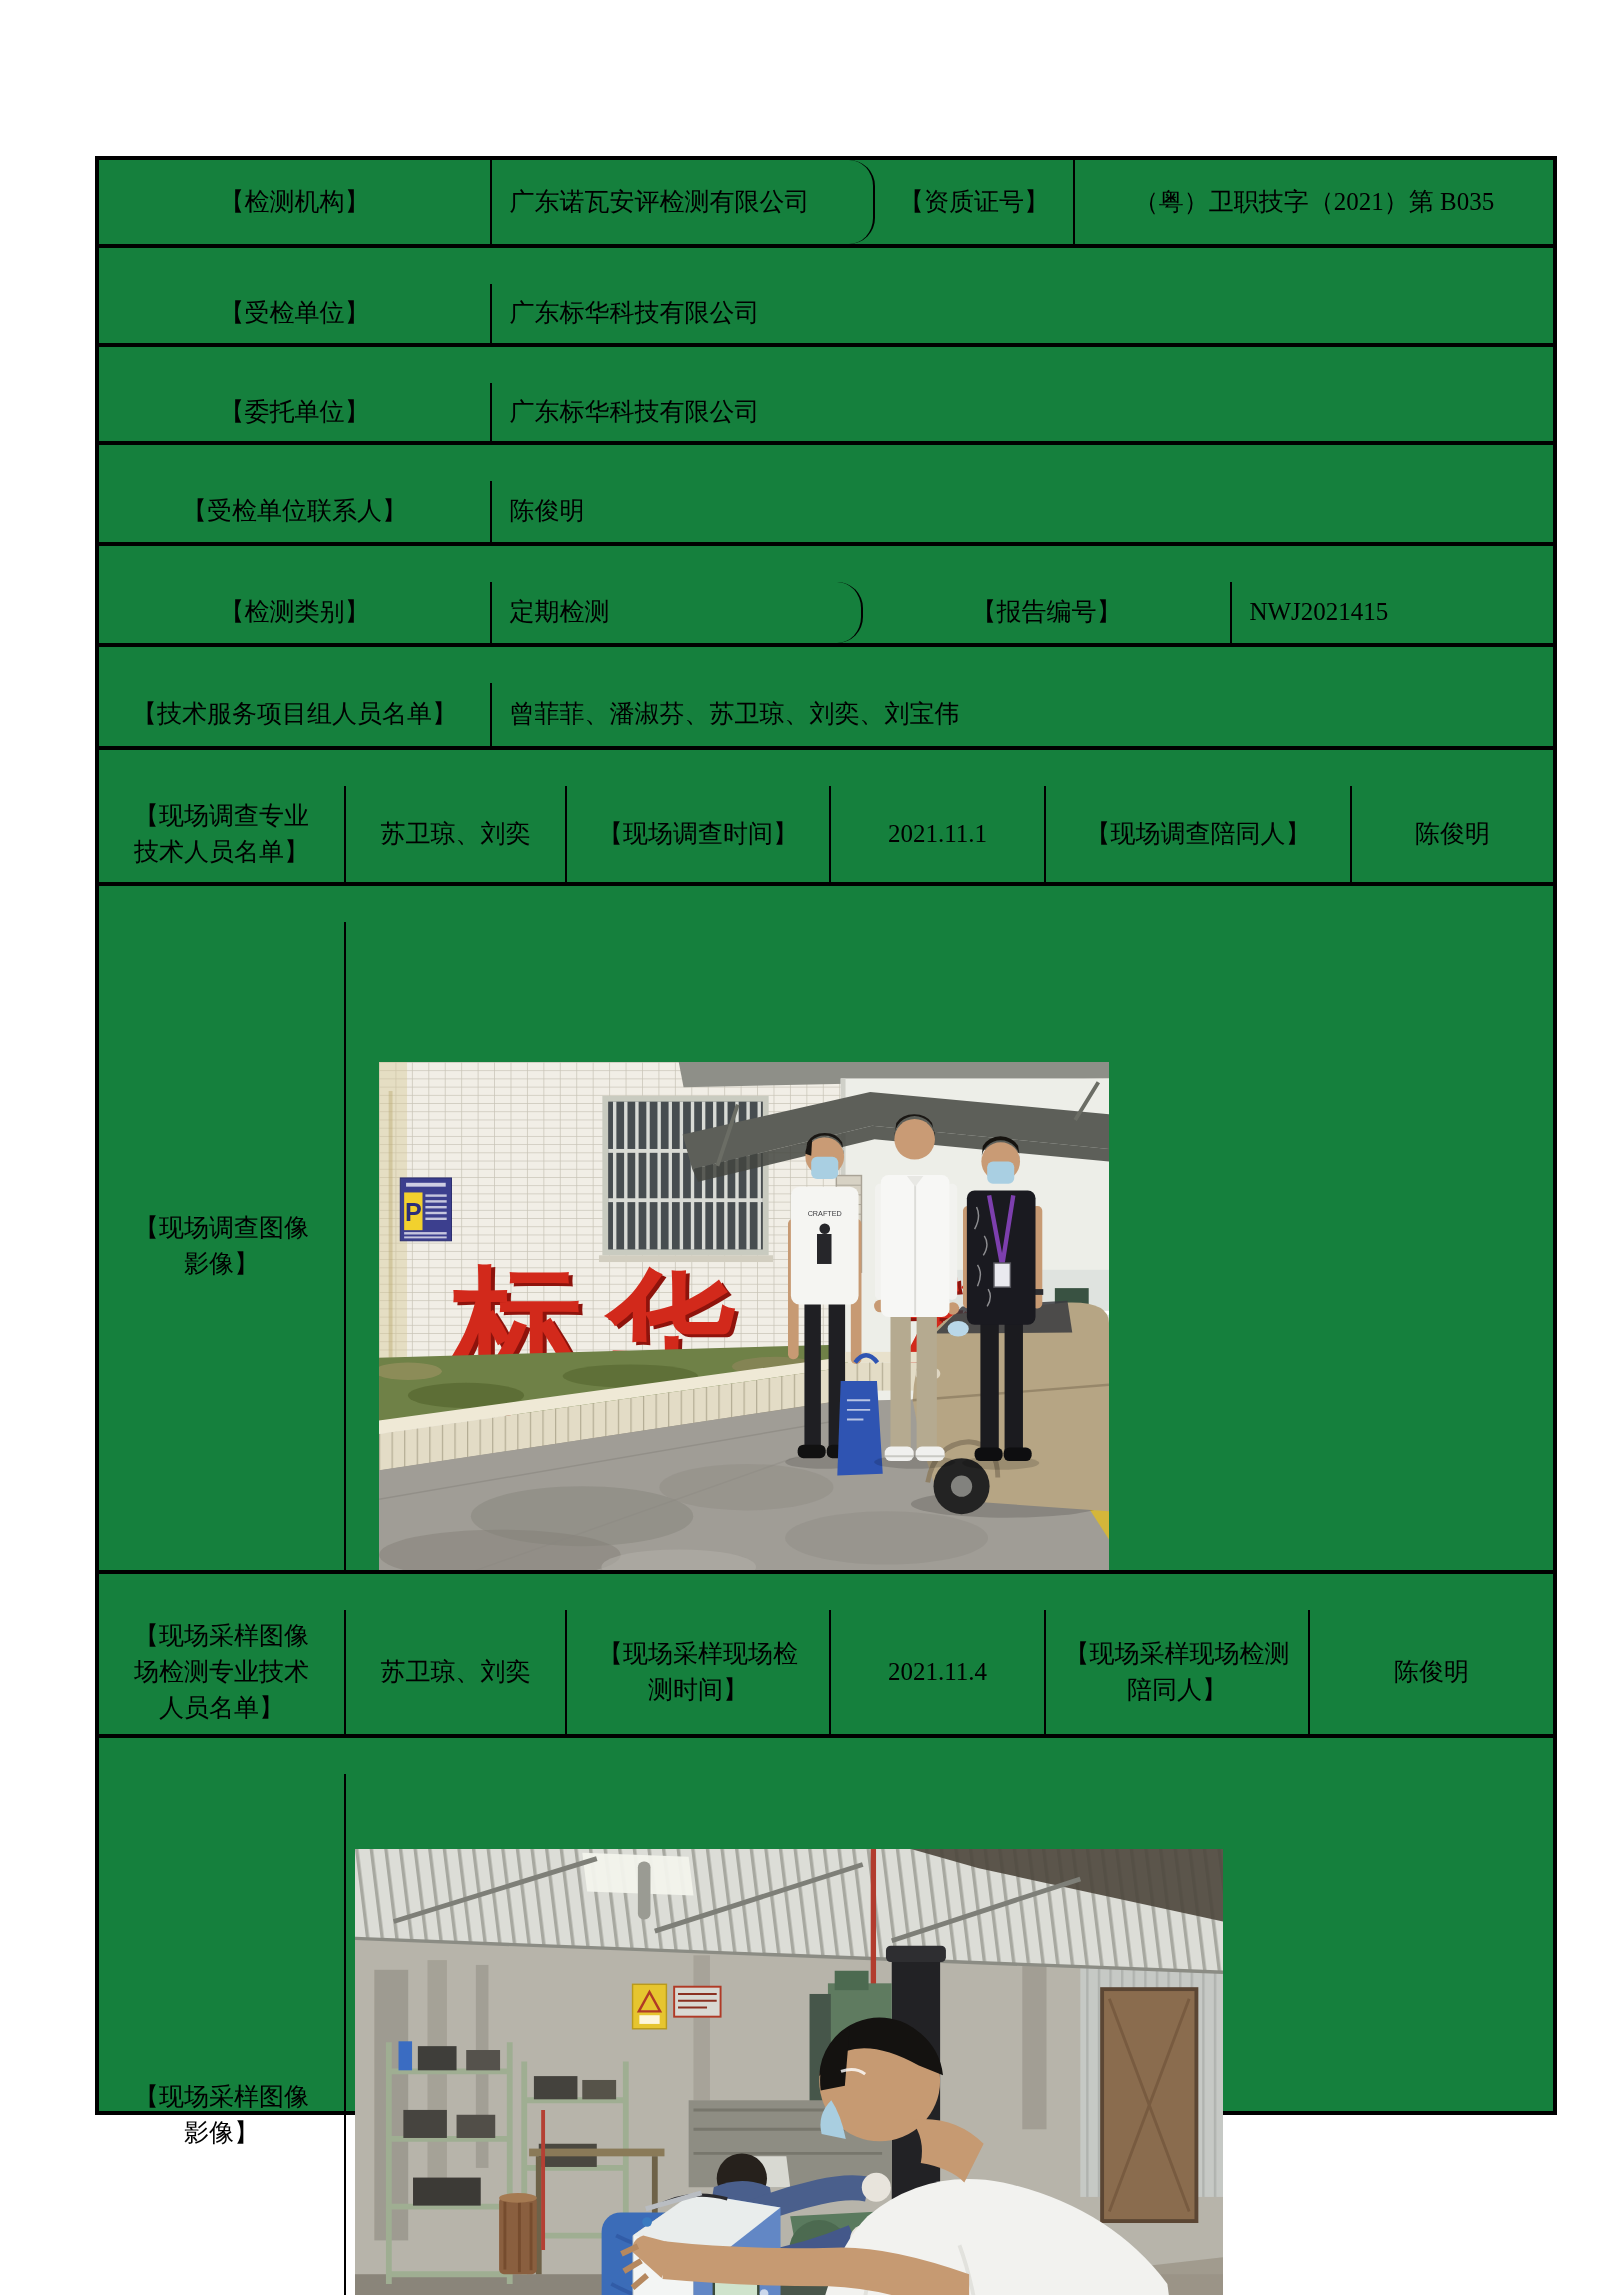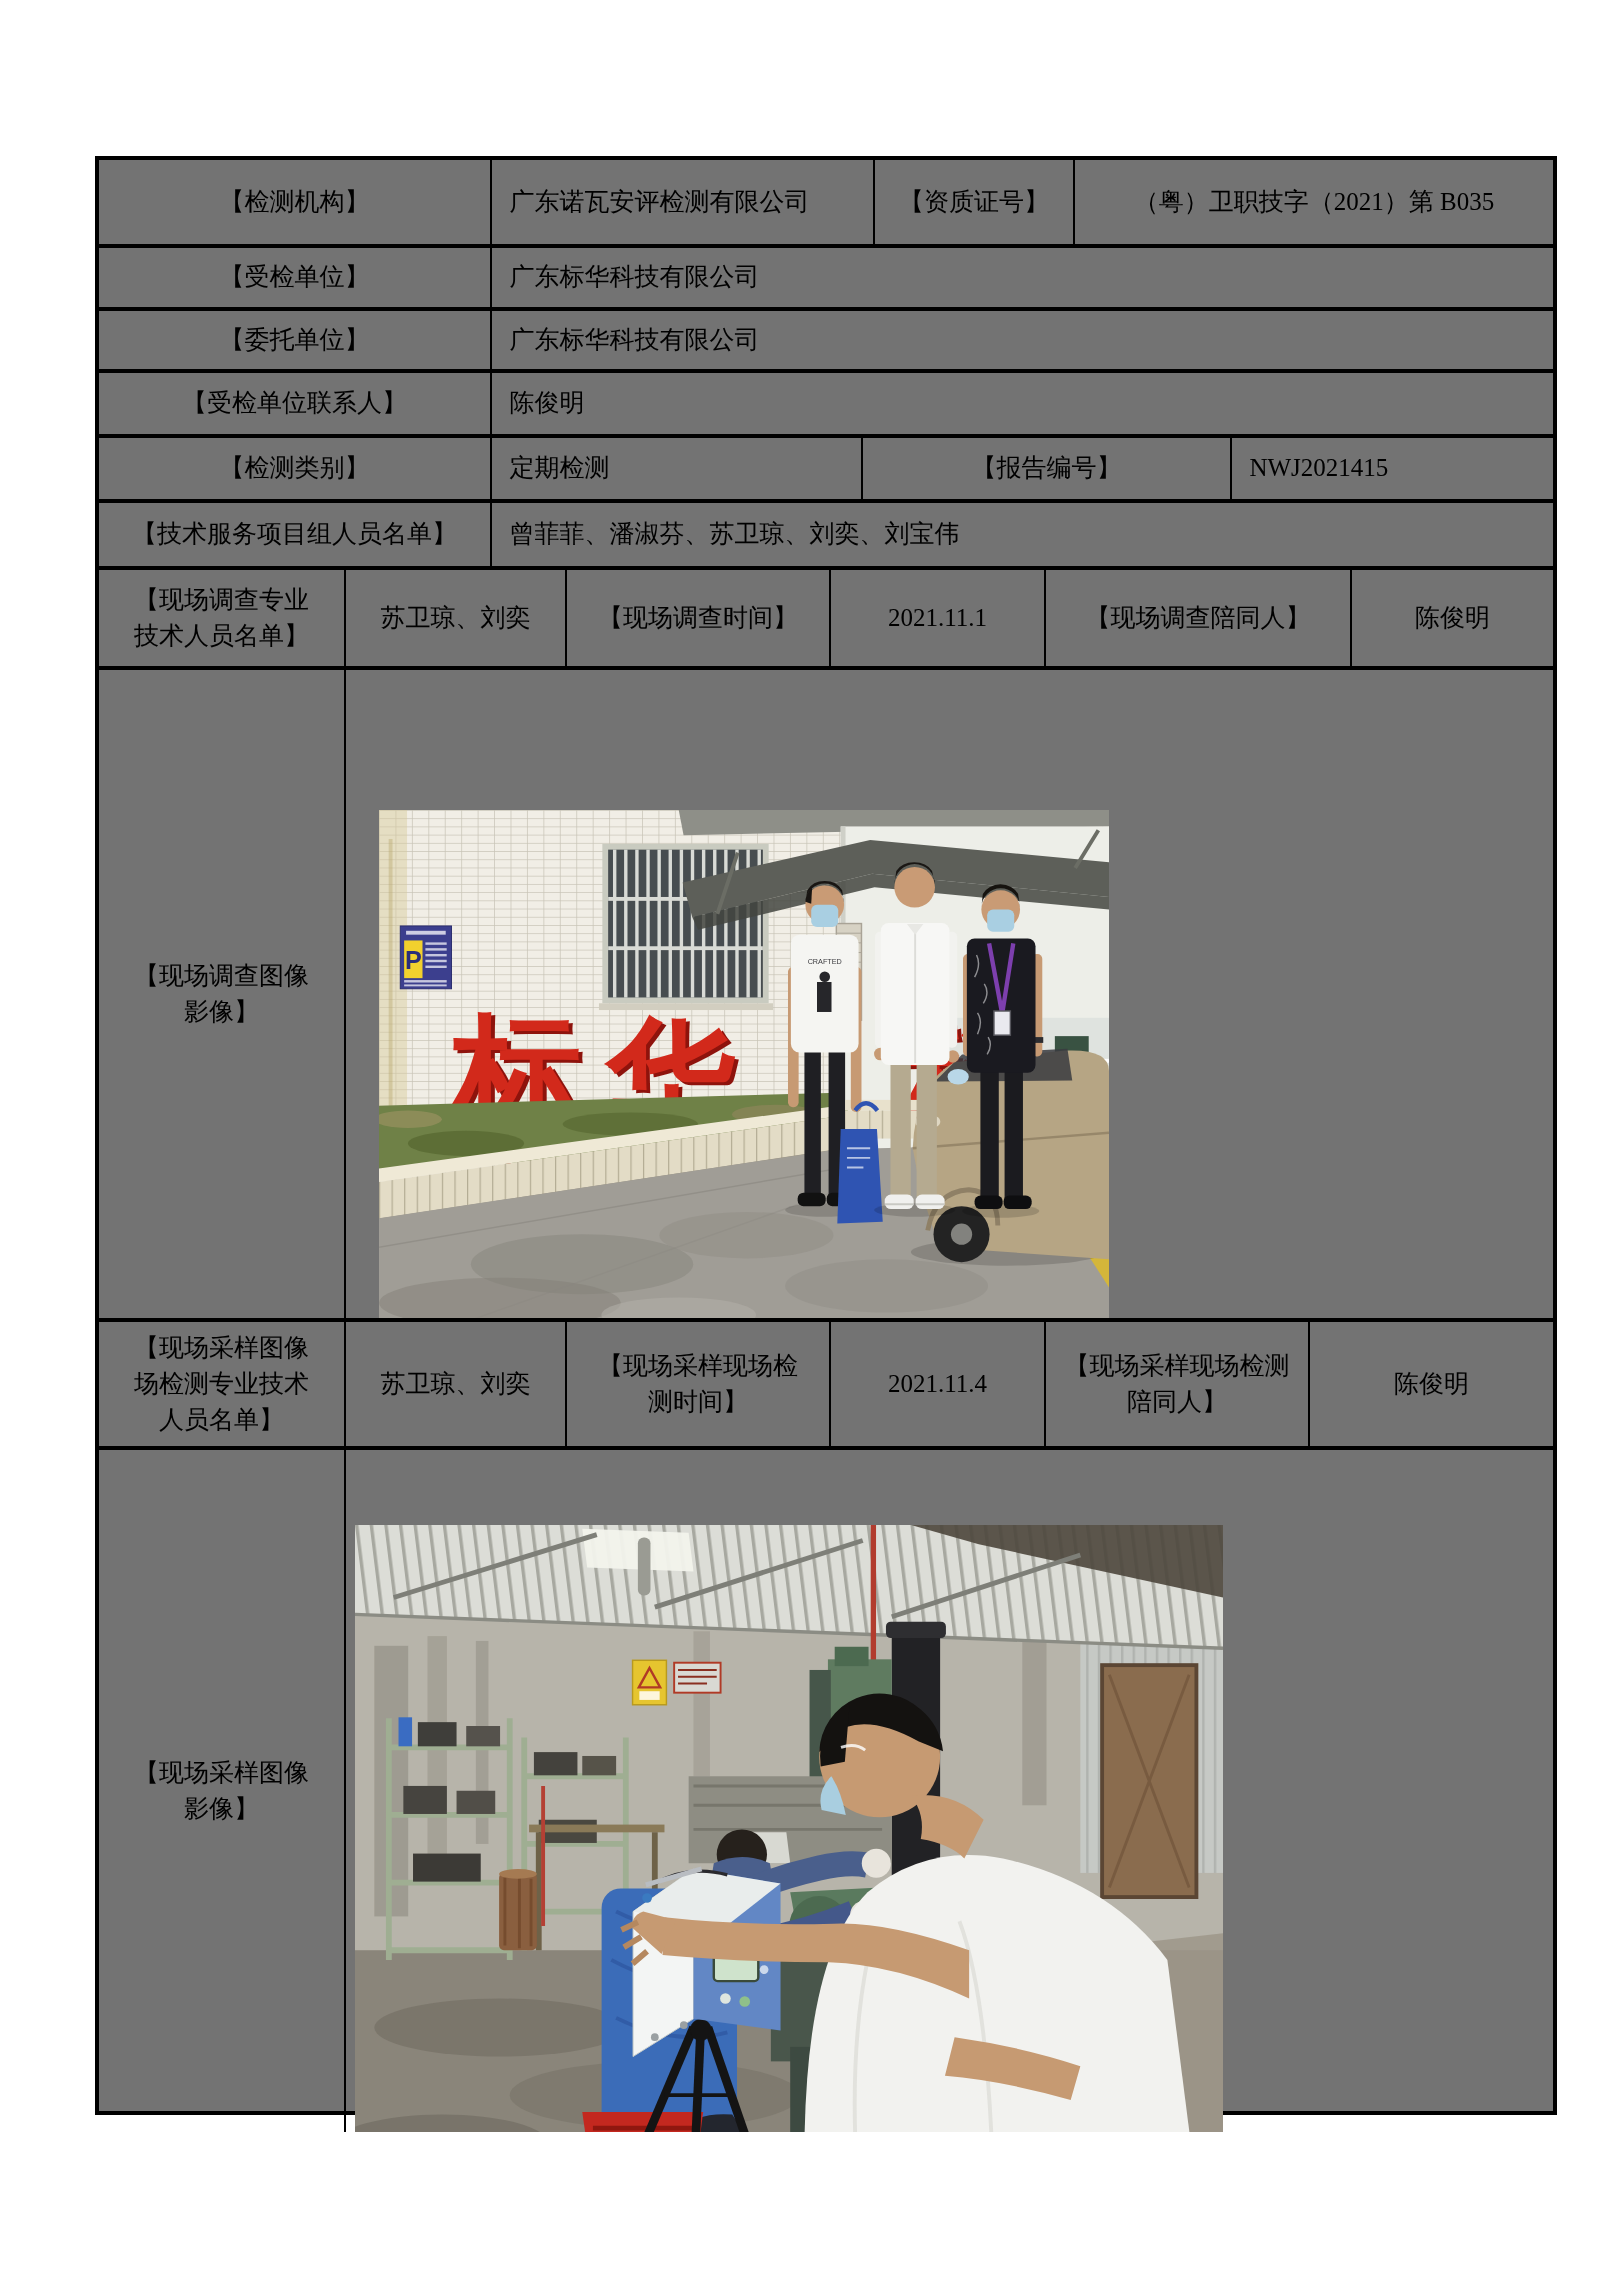--- a/index.html
+++ b/index.html
@@ -1,25 +1,25 @@
 <!DOCTYPE html>
 <html lang="zh" style="font-size:7.7px"><head>
 <meta charset="utf-8">
 <style>
   html,body{margin:0;padding:0;background:#ffffff;}
   .page{position:relative;width:1623px;height:2295px;background:#fff;overflow:hidden;
         font-family:"Liberation Serif","DejaVu Serif",serif;color:#000;}
   .tbl{position:absolute;left:95px;top:156px;width:1462px;height:1959px;
-       border:4.8px solid #000;box-sizing:border-box;display:flex;flex-direction:column;background:#737373;}
+       border:4.8px solid #000;box-sizing:border-box;display:flex;flex-direction:column;background:#15803d;gap:36px;}
   .tr{display:flex;border-bottom:4.8px solid #000;box-sizing:border-box;flex:0 0 auto;}
   .tr.last{border-bottom:none;}
   .td{box-sizing:border-box;border-right:2.9px solid #000;display:flex;align-items:center;justify-content:center;
       font-size:25px;line-height:1.45;white-space:pre-line;text-align:center;flex:0 0 auto;overflow:hidden;}
   .td.end{border-right:none;flex:1 1 auto;}
-  .td.left{justify-content:flex-start;text-align:left;padding-left:17.4px;}
+  .td.left{justify-content:flex-start;text-align:left;padding-left:17.4px;border-radius:26px;}
   .td.photo-cell{display:block;padding:0;}
   .r1{height:88px}.r2{height:63px}.r3{height:62px}.r4{height:65px}.r5{height:65px}
   .r6{height:67px}.r7{height:100px}.r8{height:652px}.r9{height:128px}.r10{height:682px}
   .photo{display:block;}
   .photo-survey{margin:67px 0 0 33px;}
   .photo-sampling{margin:2.9px 0 0 8.7px;}
   svg{display:block;}
 </style>
 </head>
 <body>

